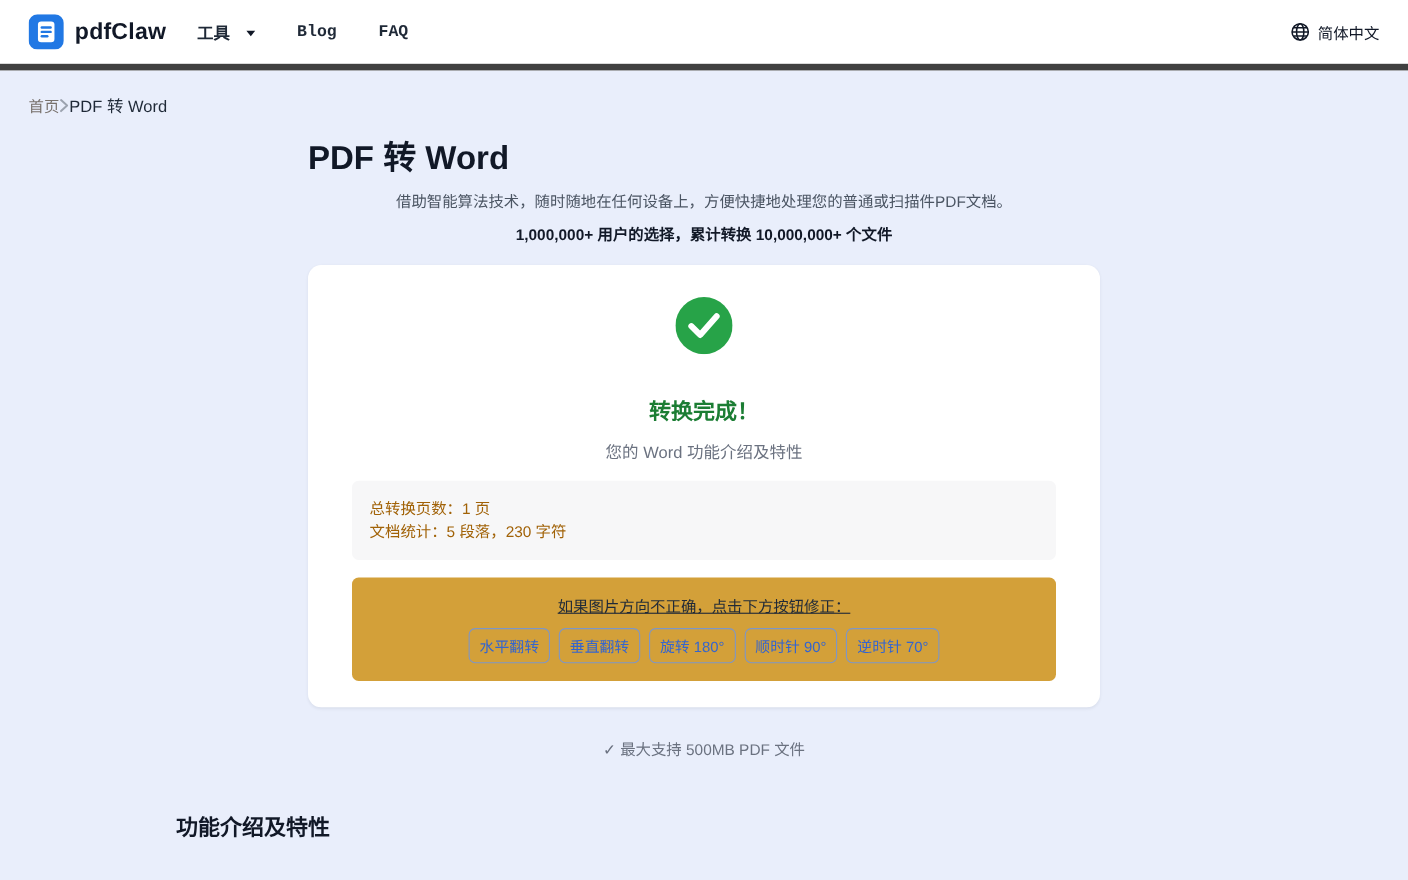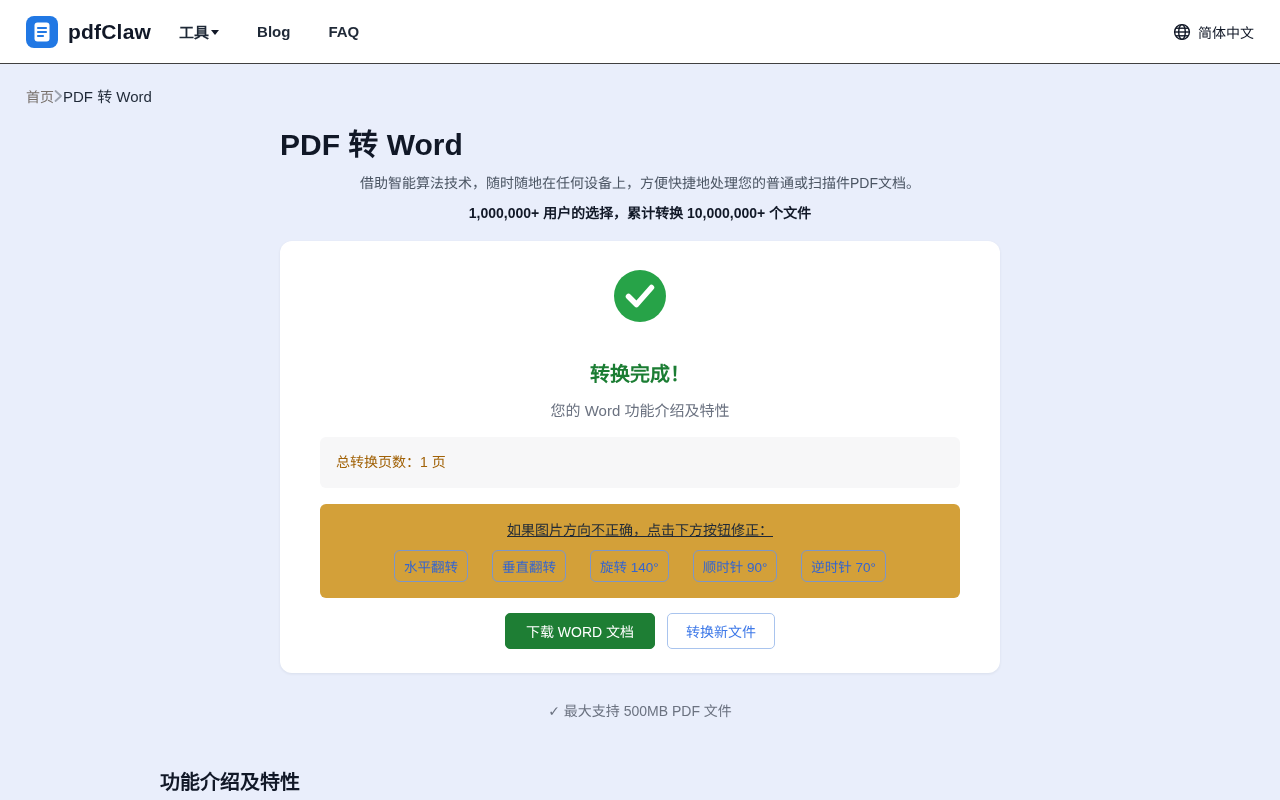--- a/index.html
+++ b/index.html
@@ -13,33 +13,33 @@
   }
   *{box-sizing:border-box;margin:0;padding:0;}
   html,body{width:1280px;height:800px;overflow:hidden;}
   body{
     font-family:"Liberation Sans","DejaVu Sans",sans-serif;
     background:var(--page-background,#e9eefb);
     color:#111827;
   }
   
   .header{
-    height:64px;background:#ffffff;border-bottom:1px solid #404040;
+    height:64px;background:#ffffff;border-bottom:6px solid #404040;
     display:flex;align-items:center;padding:0 26px;
   }
   .brand{display:flex;align-items:center;gap:10px;cursor:pointer;text-decoration:none;color:#111827;}
   .logo-svg{display:block;}
   .logo-bg{fill:var(--brand-blue,#2178e4);}
   .logo-doc{fill:#ffffff;}
   .logo-line{stroke:var(--brand-blue,#2178e4);stroke-width:2.2;stroke-linecap:round;}
   .brand-name{font-size:21px;font-weight:700;letter-spacing:.2px;}
   .nav{display:flex;align-items:center;gap:38px;margin-left:28px;}
   .nav-item{
-    display:flex;align-items:center;gap:2px;font-size:15px;font-weight:600;
-    color:#1f2937;text-decoration:none;cursor:pointer;
+    display:flex;align-items:center;gap:15px;font-size:15px;font-weight:600;
+    color:#1f2937;text-decoration:none;cursor:pointer;font-family:Liberation Mono, monospace;
   }
   .caret{width:0;height:0;border-left:4px solid transparent;border-right:4px solid transparent;border-top:5px solid #111827;margin-top:2px;}
   .header-right{margin-left:auto;display:flex;align-items:center;}
   .lang{display:flex;align-items:center;gap:7px;font-size:14px;font-weight:500;color:#111827;cursor:pointer;text-decoration:none;}
   .globe-svg{display:block;stroke:#111827;fill:none;stroke-width:1.4;}
   
   .breadcrumb{display:flex;align-items:center;padding:21px 26px 0;font-size:14px;}
   .crumb-home{color:#78716c;text-decoration:none;cursor:pointer;}
   .crumb-sep{display:block;stroke:#9ca3af;fill:none;stroke-width:1.8;stroke-linecap:round;stroke-linejoin:round;}
   .crumb-current{color:#1f2937;font-size:15px;}
@@ -62,21 +62,21 @@
   .status-subtitle{margin-top:12px;font-size:15px;color:#6b7280;}
   .stats-box{
     margin-top:17px;background:#f7f7f8;border-radius:6px;
     padding:15px 16px;text-align:left;font-size:14px;line-height:21px;color:#a16207;
   }
   .orientation-panel{
     margin-top:16px;background:var(--warning-panel-orange,#d3a039);
     border-radius:6px;padding:16px;
   }
   .orientation-hint{font-size:14px;line-height:20px;font-weight:500;color:#1f2937;text-decoration:underline;}
-  .rot-row{margin-top:10px;display:flex;justify-content:center;gap:24px;}
+  .rot-row{margin-top:10px;display:flex;justify-content:center;gap:8px;}
   .rot-btn{
     background:transparent;border:1px solid #7d96c8;border-radius:6px;
     padding:5px 9px;font-size:13.5px;color:#3465cf;cursor:pointer;
     font-family:inherit;white-space:nowrap;
   }
   .actions{margin-top:15px;display:flex;justify-content:center;gap:12px;}
   .btn{height:36px;border-radius:5px;font-size:14px;font-weight:500;cursor:pointer;font-family:inherit;display:inline-flex;align-items:center;}
   .btn-green{background:var(--download-button-green,#1e7e34);color:#ffffff;border:1px solid var(--download-button-green,#1e7e34);padding:0 20px;}
   .btn-outline{background:#ffffff;color:var(--link-blue,#3e79e8);border:1px solid #a9c4ee;padding:0 18px;}
   
@@ -140,37 +140,34 @@
       <svg class="check-svg" width="52" height="52" viewBox="0 0 52 52">
         <circle class="check-circle-fill" cx="26" cy="26" r="26"></circle>
         <path class="check-mark" d="M14.5 26.5 L22.5 34.5 L37.5 17.5"></path>
       </svg>
     </div>
     <h2 class="status-title">转换完成！</h2>
     <p class="status-subtitle">您的 Word 功能介绍及特性</p>
 
     <div class="stats-box">
       <div>总转换页数：1 页</div>
+      <div>文档统计：5 段落，230 字符</div>
     </div>
 
     <div class="orientation-panel">
       <p class="orientation-hint">如果图片方向不正确，点击下方按钮修正：</p>
       <div class="rot-row">
         <button class="rot-btn">水平翻转</button>
         <button class="rot-btn">垂直翻转</button>
-        <button class="rot-btn">旋转 140°</button>
+        <button class="rot-btn">旋转 180°</button>
         <button class="rot-btn">顺时针 90°</button>
         <button class="rot-btn">逆时针 70°</button>
       </div>
     </div>
 
-    <div class="actions">
-      <button class="btn btn-green">下载 WORD 文档</button>
-      <button class="btn btn-outline">转换新文件</button>
-    </div>
   </section>
 
   <p class="footnote">✓ 最大支持 500MB PDF 文件</p>
 </main>
 
 <section class="features">
   <h3 class="features-heading">功能介绍及特性</h3>
 
 </section>
 

